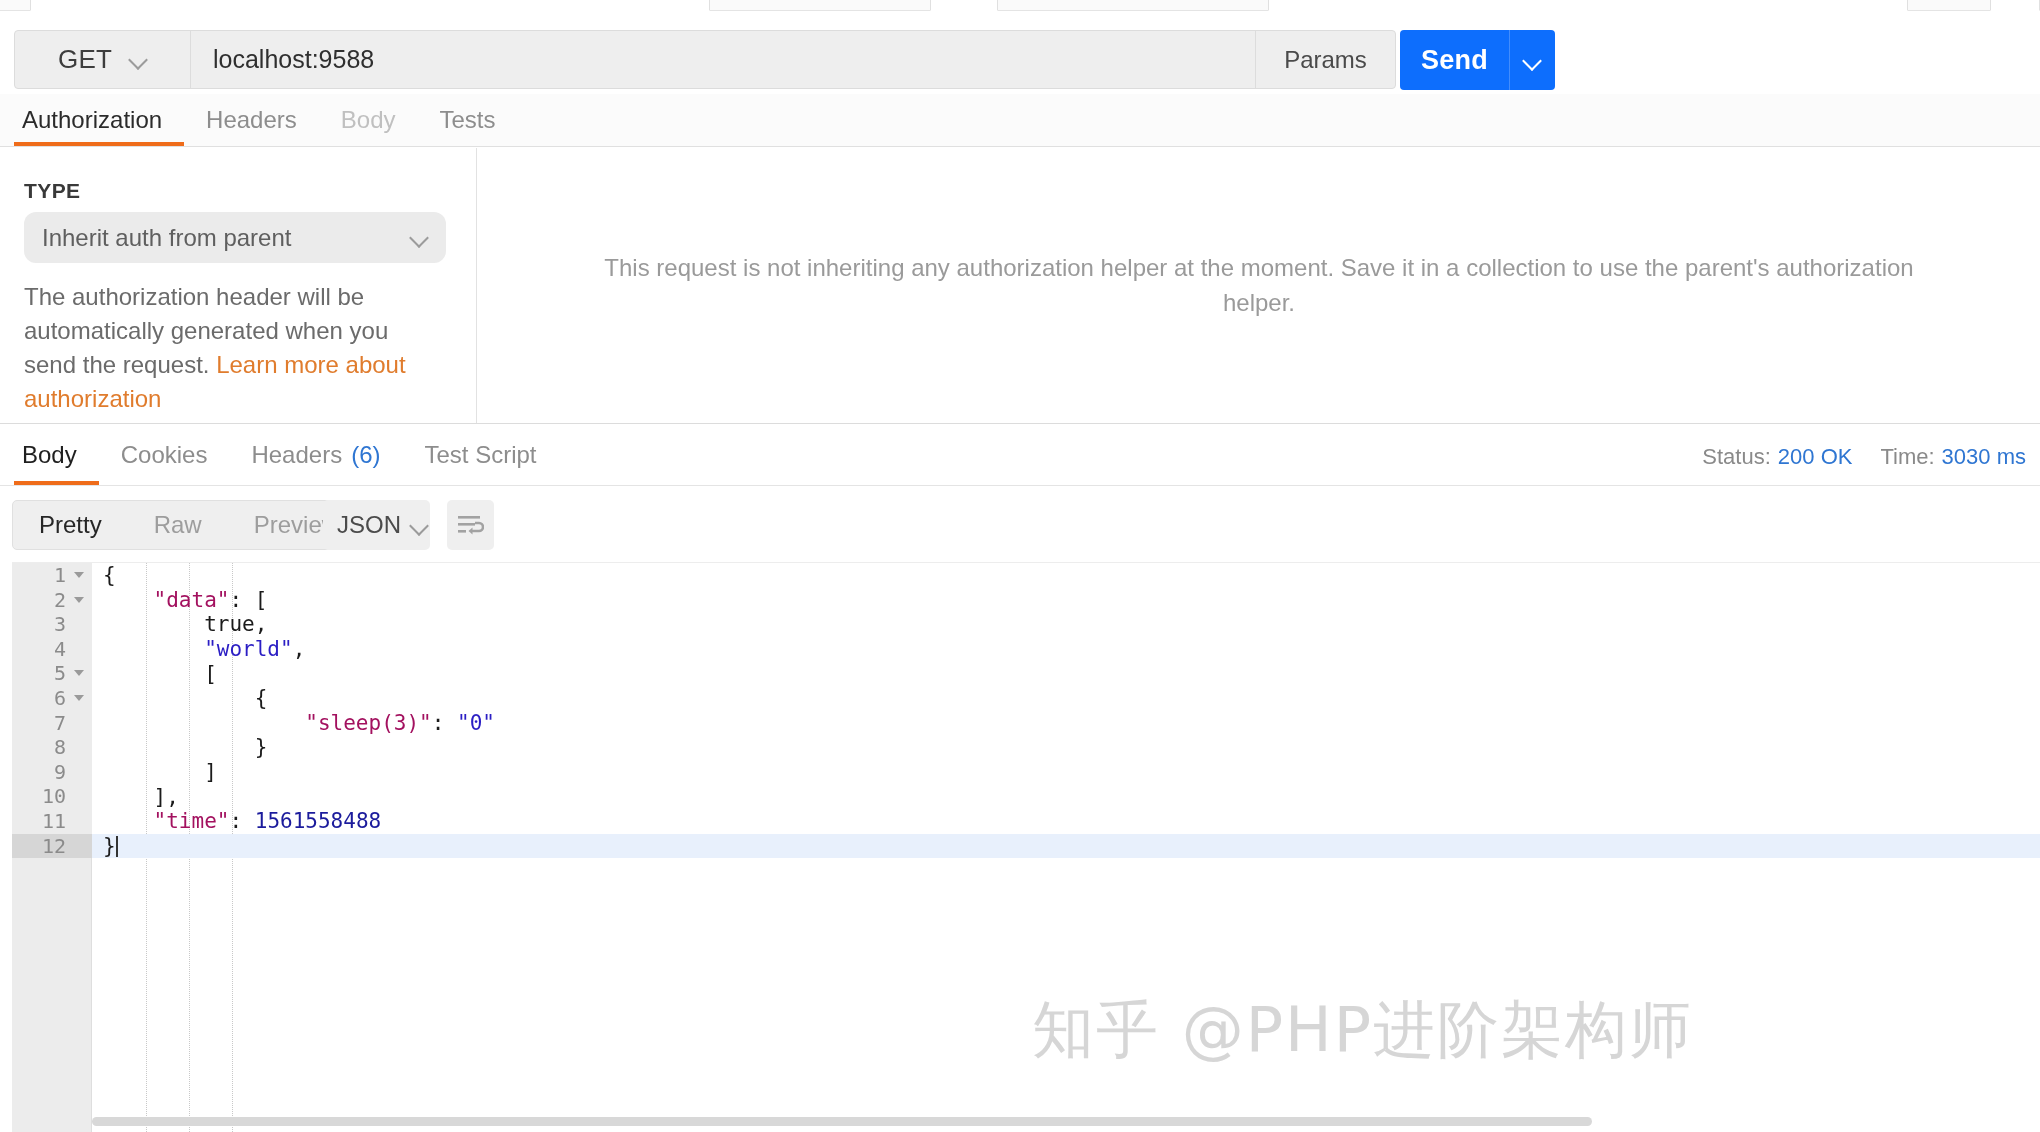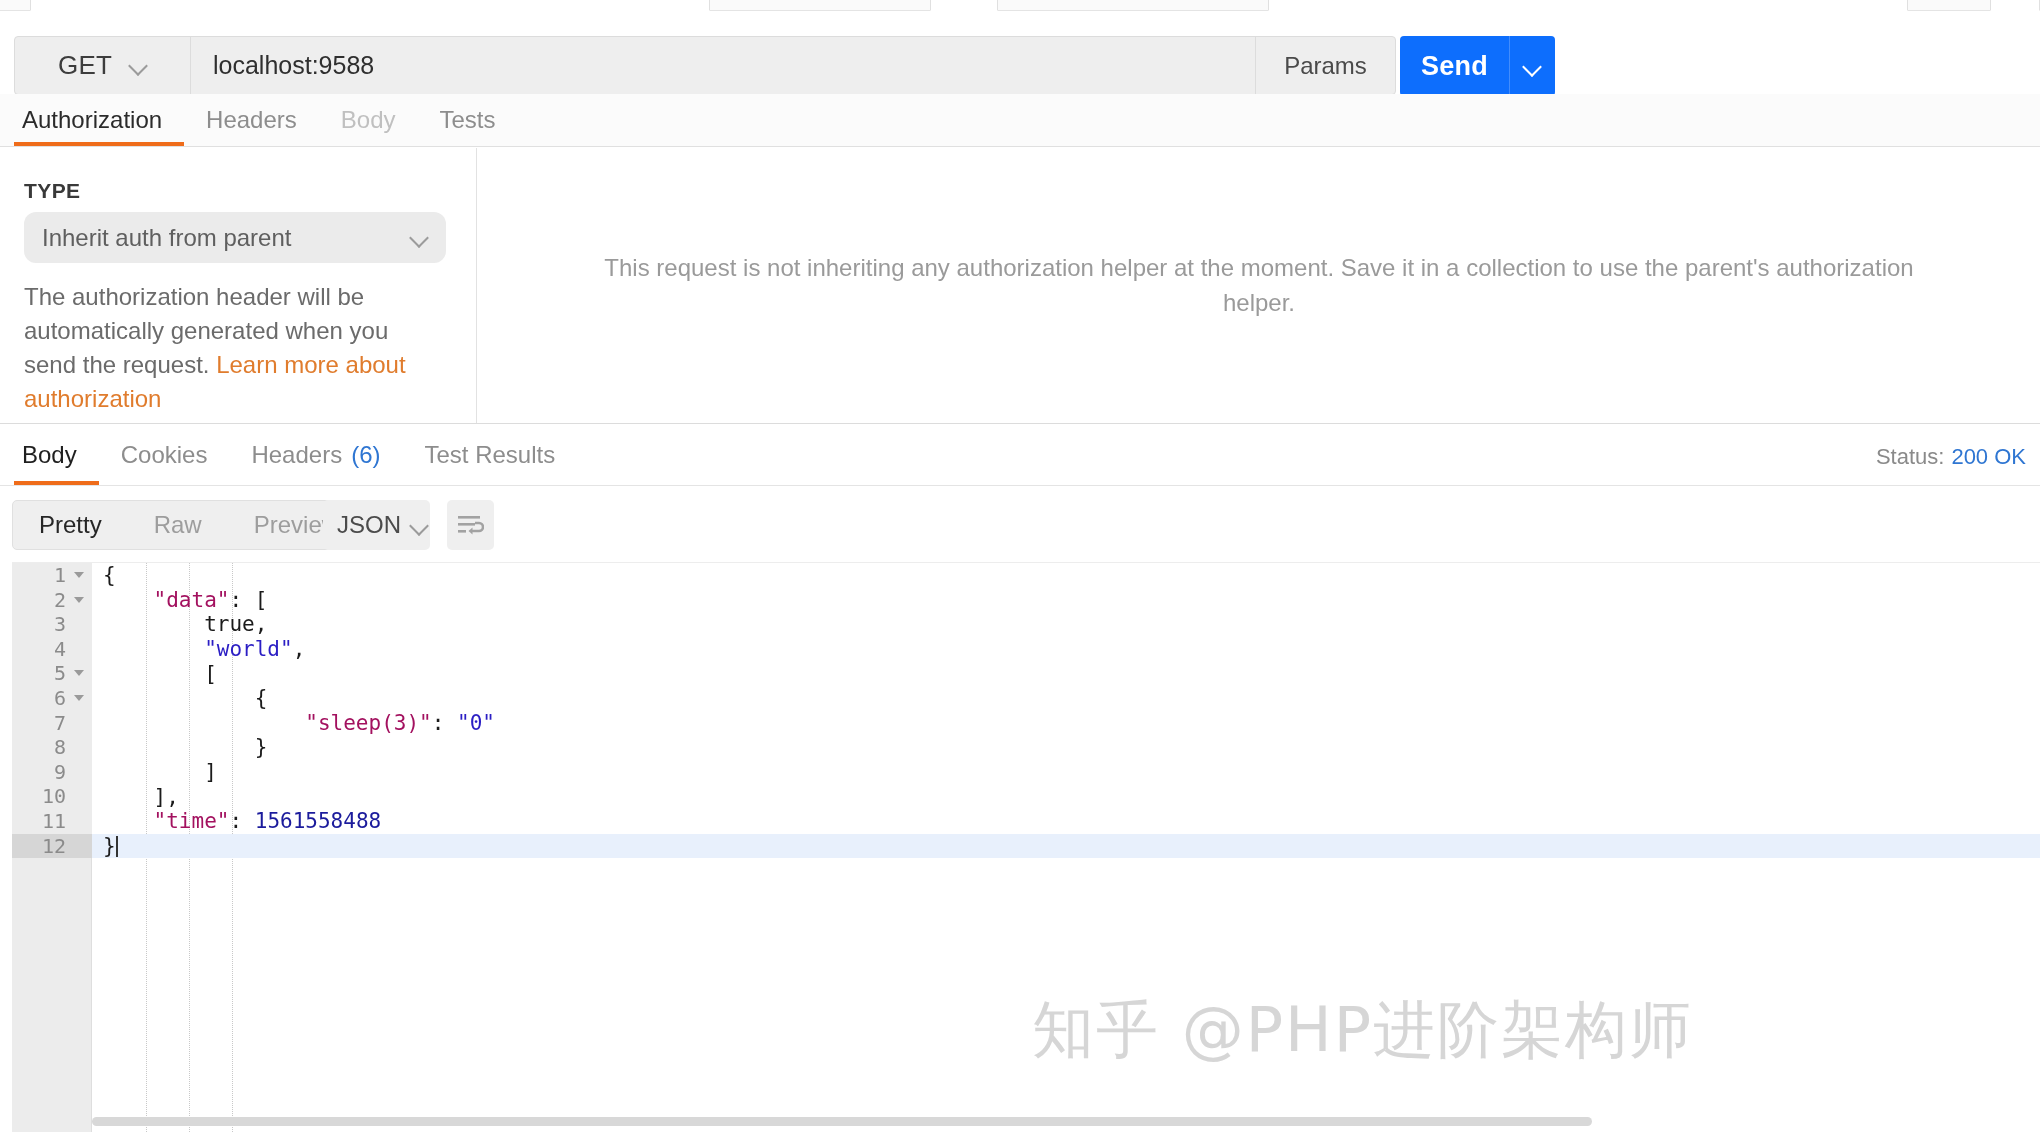--- a/index.html
+++ b/index.html
@@ -14,21 +14,21 @@
   
   .tabstrip {
     position:absolute; left:0; top:0; width:2040px; height:11px;
     background:#fafafa; border-bottom:1px solid #e4e4e4;
   }
   .tabstub { position:absolute; top:0; height:11px; background:#fff;
              border-left:1px solid #e0e0e0; border-right:1px solid #e0e0e0;
              border-bottom:1px solid #fff; }
 
   
-  .urlrow { position:absolute; left:0; top:17px; width:1632px; height:83px; background:#fff;padding-left:36px; }
+  .urlrow { position:absolute; left:0; top:11px; width:1632px; height:83px; background:#fff;padding-left:36px; }
   .urlbox {
     position:absolute; left:14px; top:19px; width:1382px; height:59px;
     border:1px solid #dcdcdc; border-radius:4px; background:#eeeeee;
     display:flex; align-items:stretch;
   }
   .method {
     width:176px; display:flex; align-items:center; justify-content:center;
     gap:18px; border-right:1px solid #dcdcdc; cursor:pointer;
   }
   .method-label { font-size:26px; color:#3d3d3d; letter-spacing:.2px; }
@@ -284,25 +284,25 @@
       <span>Body</span>
     </div>
     <div class="restab">
       <span>Cookies</span>
     </div>
     <div class="restab">
       <span>Headers</span>
       <span class="hdr-count">(6)</span>
     </div>
     <div class="restab">
-      <span>Test Results</span>
-    </div>
-  </div>
-
-  <div class="meta" style="right:14px;flex-direction:column;">
+      <span>Test Script</span>
+    </div>
+  </div>
+
+  <div class="meta" style="right:14px;">
     <div class="meta-item">
       <span>Status:</span><b>200 OK</b>
     </div>
     <div class="meta-item">
       <span>Time:</span><b>3030 ms</b>
     </div>
   </div>
 
   <div class="vtoolbar">
     <div class="segment">

